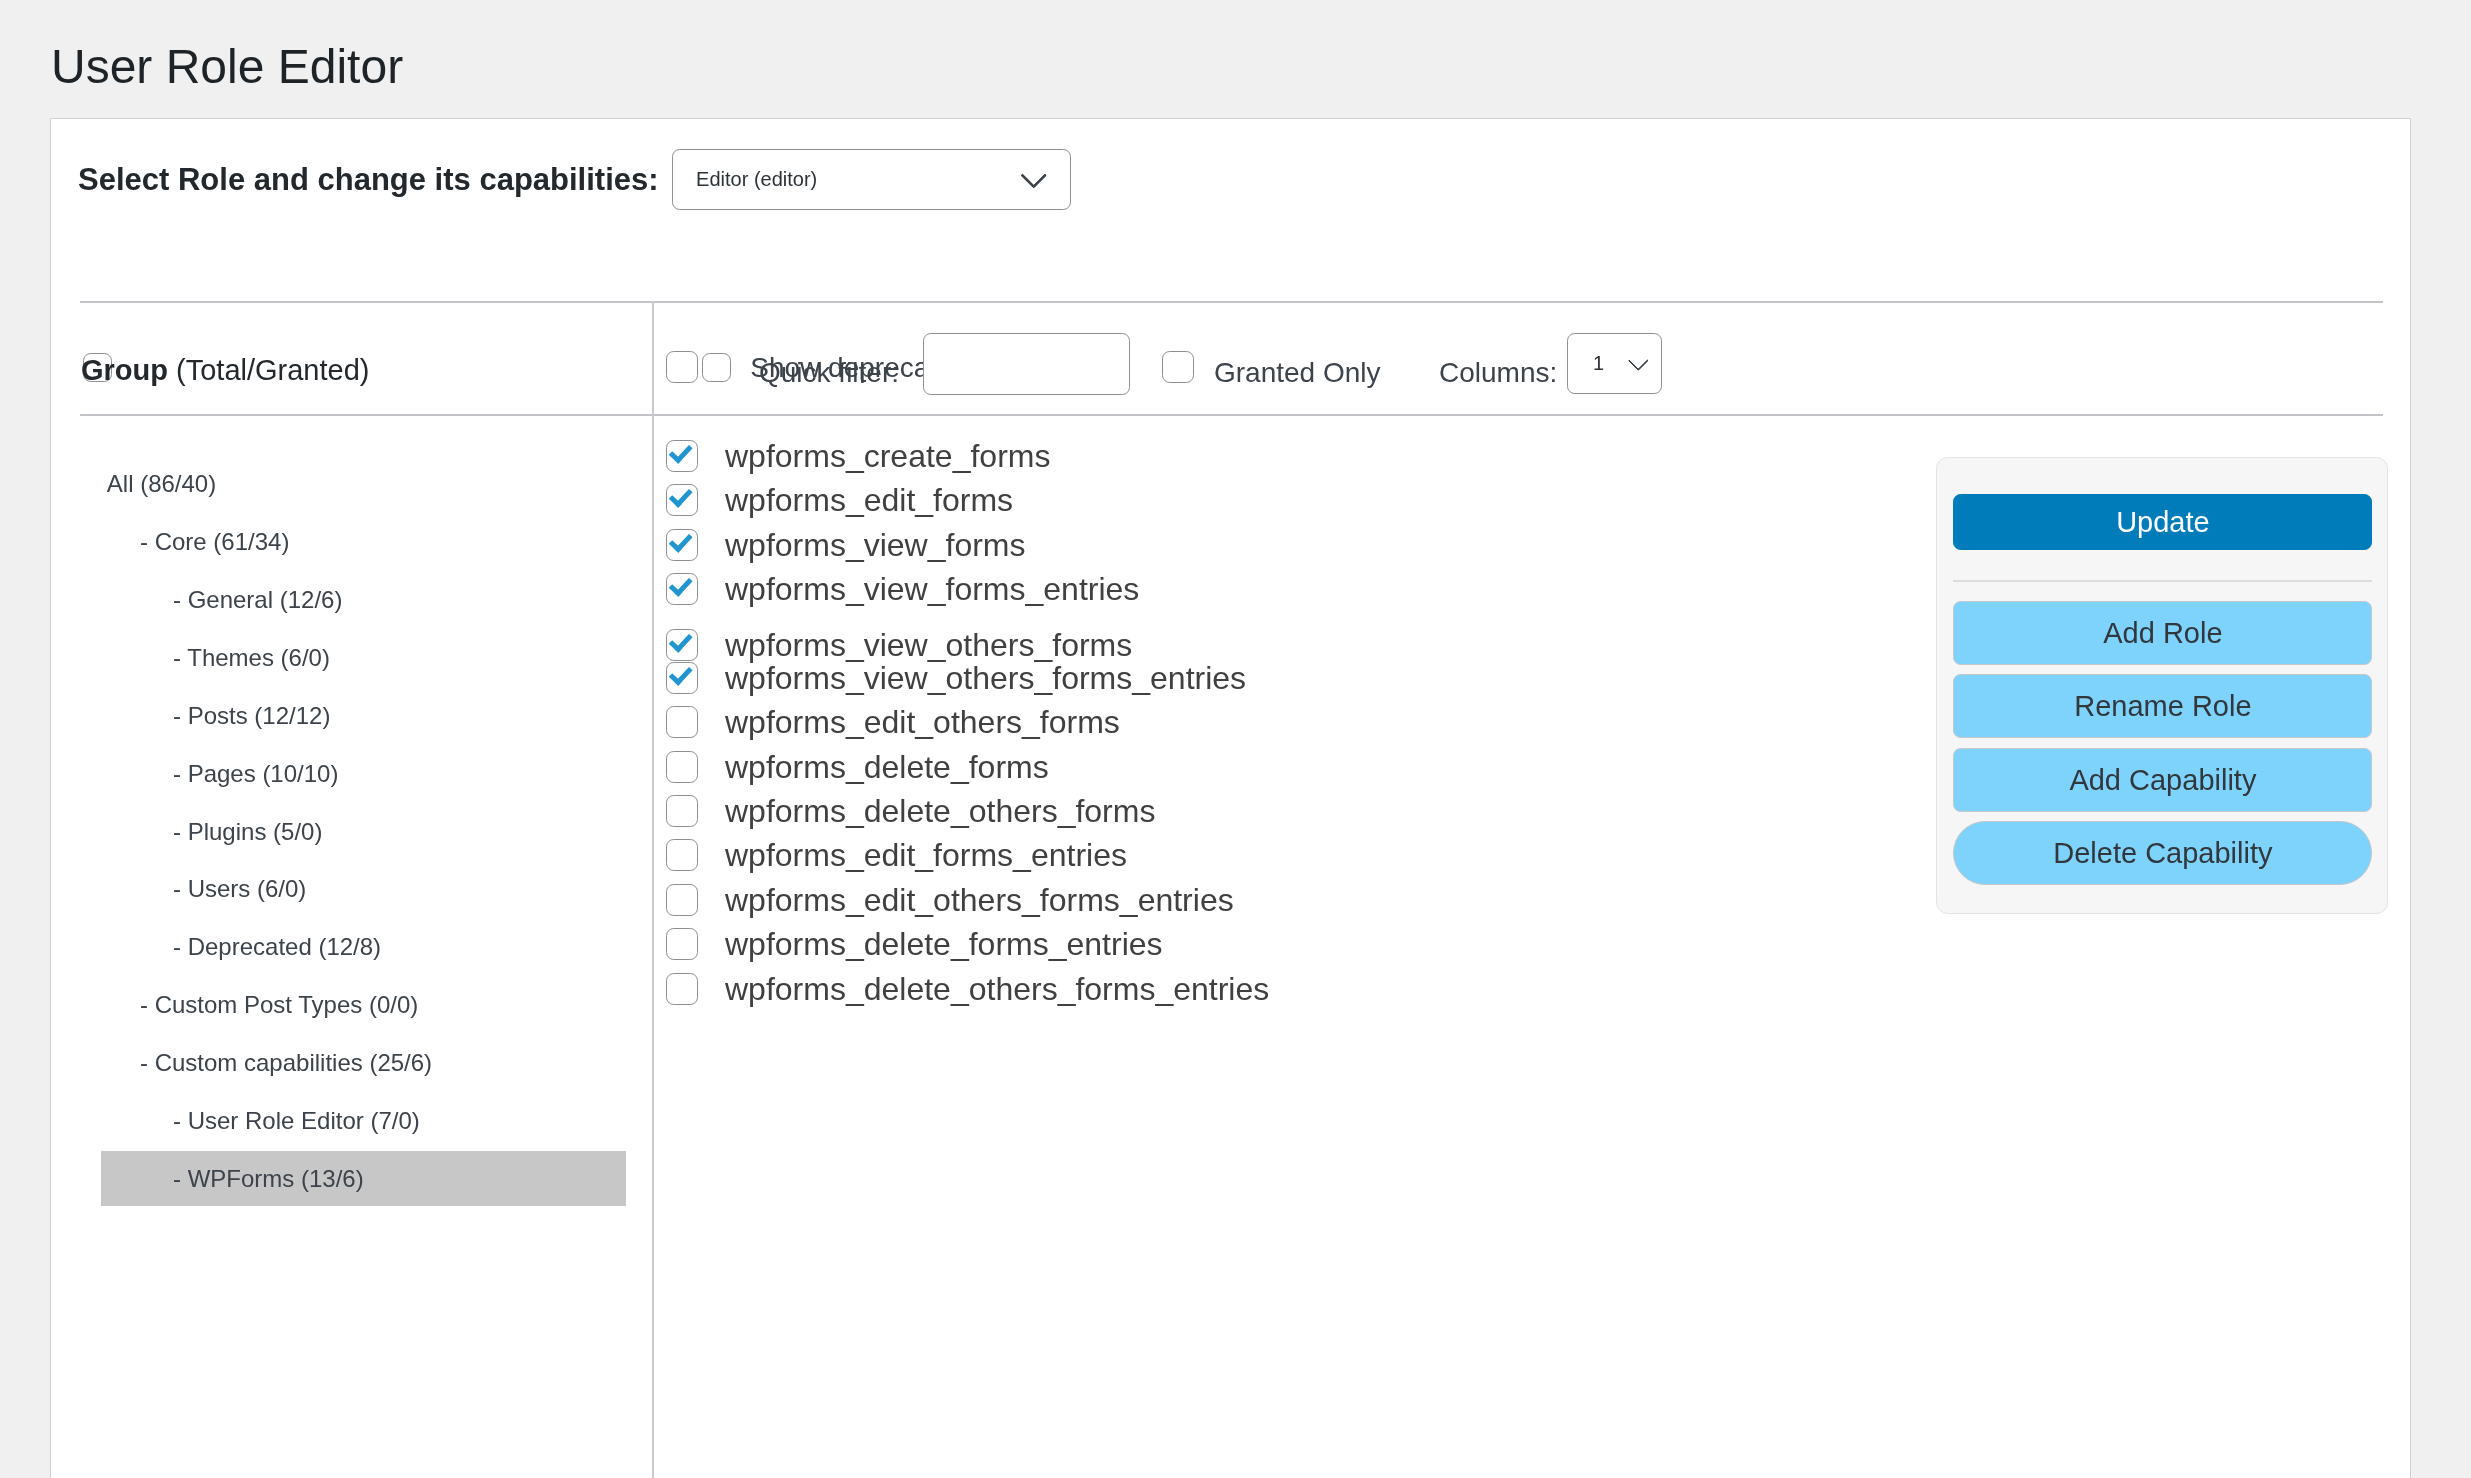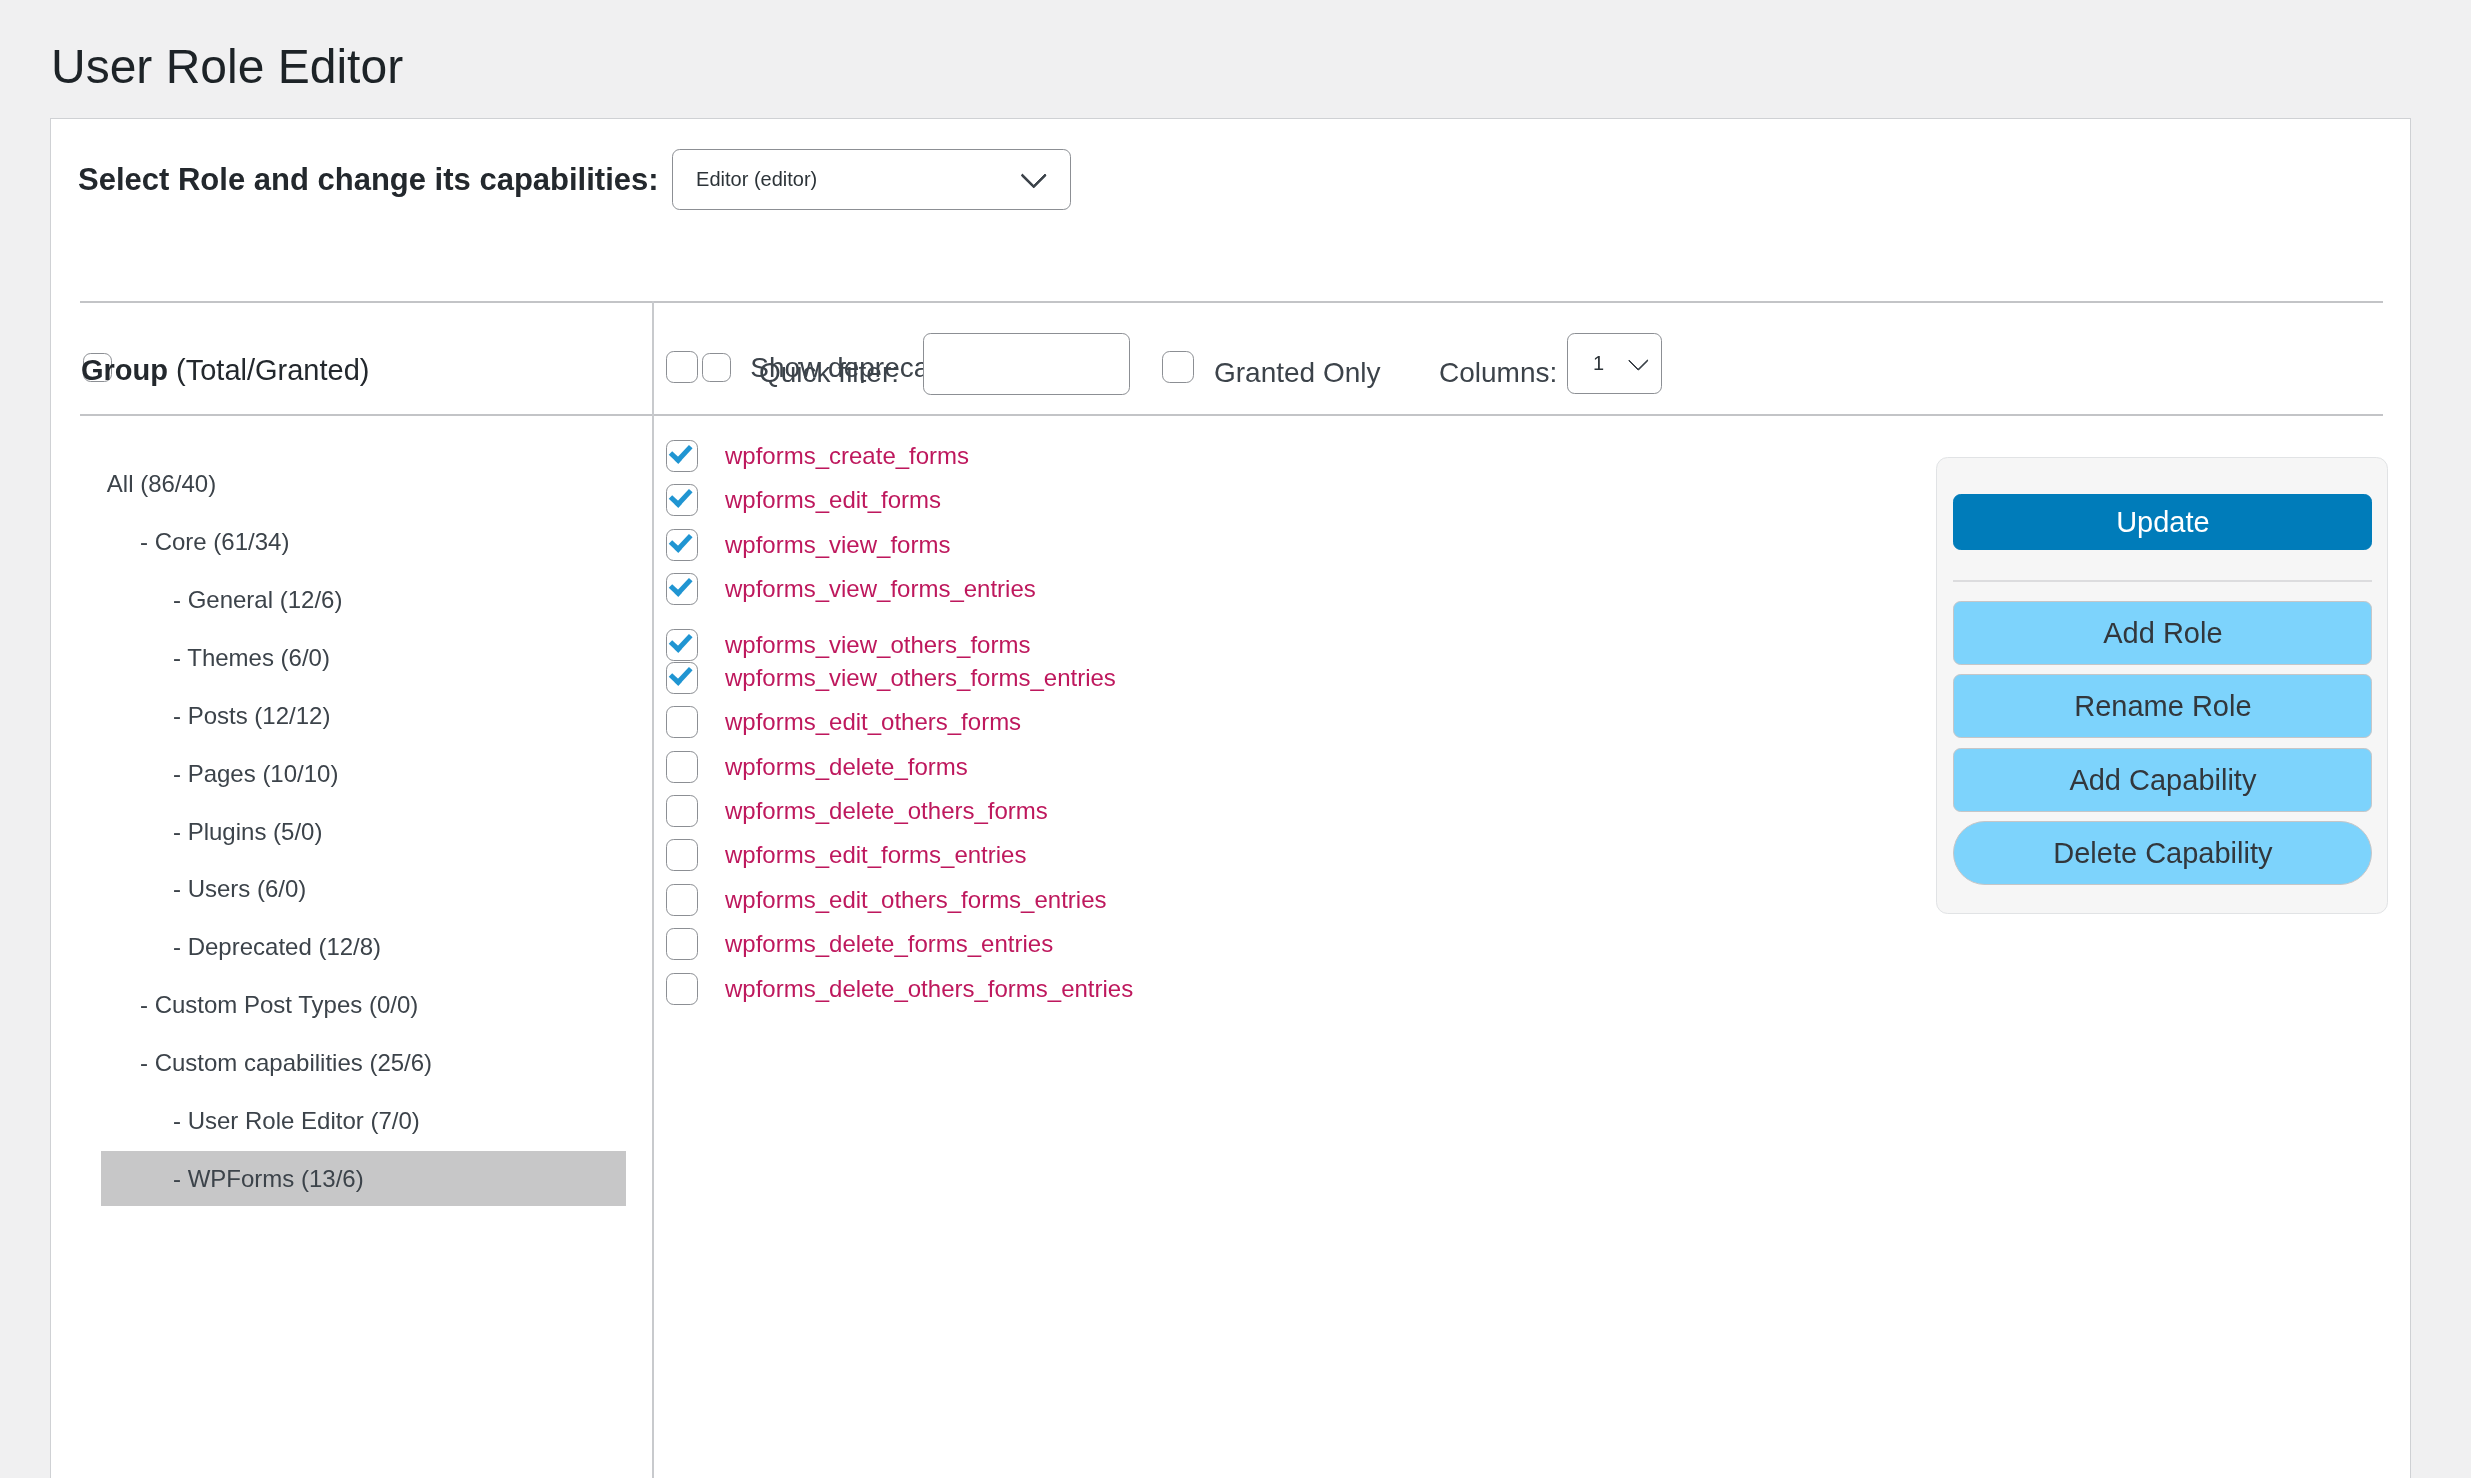--- a/index.html
+++ b/index.html
@@ -49,21 +49,21 @@
   
   .tree-row{position:absolute;left:50px;width:525px;height:55px;display:flex;align-items:center;
             font-size:24px;color:#3c434a;cursor:pointer;box-sizing:border-box;}
   .tree-row.lvl0{padding-left:5.8px;}
   .tree-row.lvl1{padding-left:39px;}
   .tree-row.lvl2{padding-left:72px;}
   .tree-row.selected{background:#c7c7c8;}
 
   
   .cap-row{position:absolute;left:615px;height:44px;display:flex;align-items:center;gap:27px;}
-  .cap-label{font-size:24px;color:#be185d;white-space:nowrap;}
+  .cap-label{font-size:32px;color:#404040;white-space:nowrap;}
 
   
   .actions{position:absolute;left:1885px;top:338px;width:452px;height:457px;box-sizing:border-box;
            background:#f6f6f6;border:1.9px solid #e1e3e5;border-radius:11.6px;}
   .btn{position:absolute;left:16.4px;width:419px;box-sizing:border-box;font:inherit;font-size:29px;
        border-radius:7.7px;cursor:pointer;}
   .btn.primary{top:36px;height:56px;background:#007cba;border:1.9px solid #007cba;color:#ffffff;}
   .btn.secondary{height:64px;background:#7dd3fc;border:1.9px solid #c5c6c8;color:#32373c;}
   .actions-divider{position:absolute;left:16.4px;top:122px;width:419px;height:1.9px;background:#dcdcde;}
   .b-add-role{top:143px;} .b-rename-role{top:216px;} .b-add-cap{top:290px;} .b-del-cap{top:363px;border-radius:32px;}

